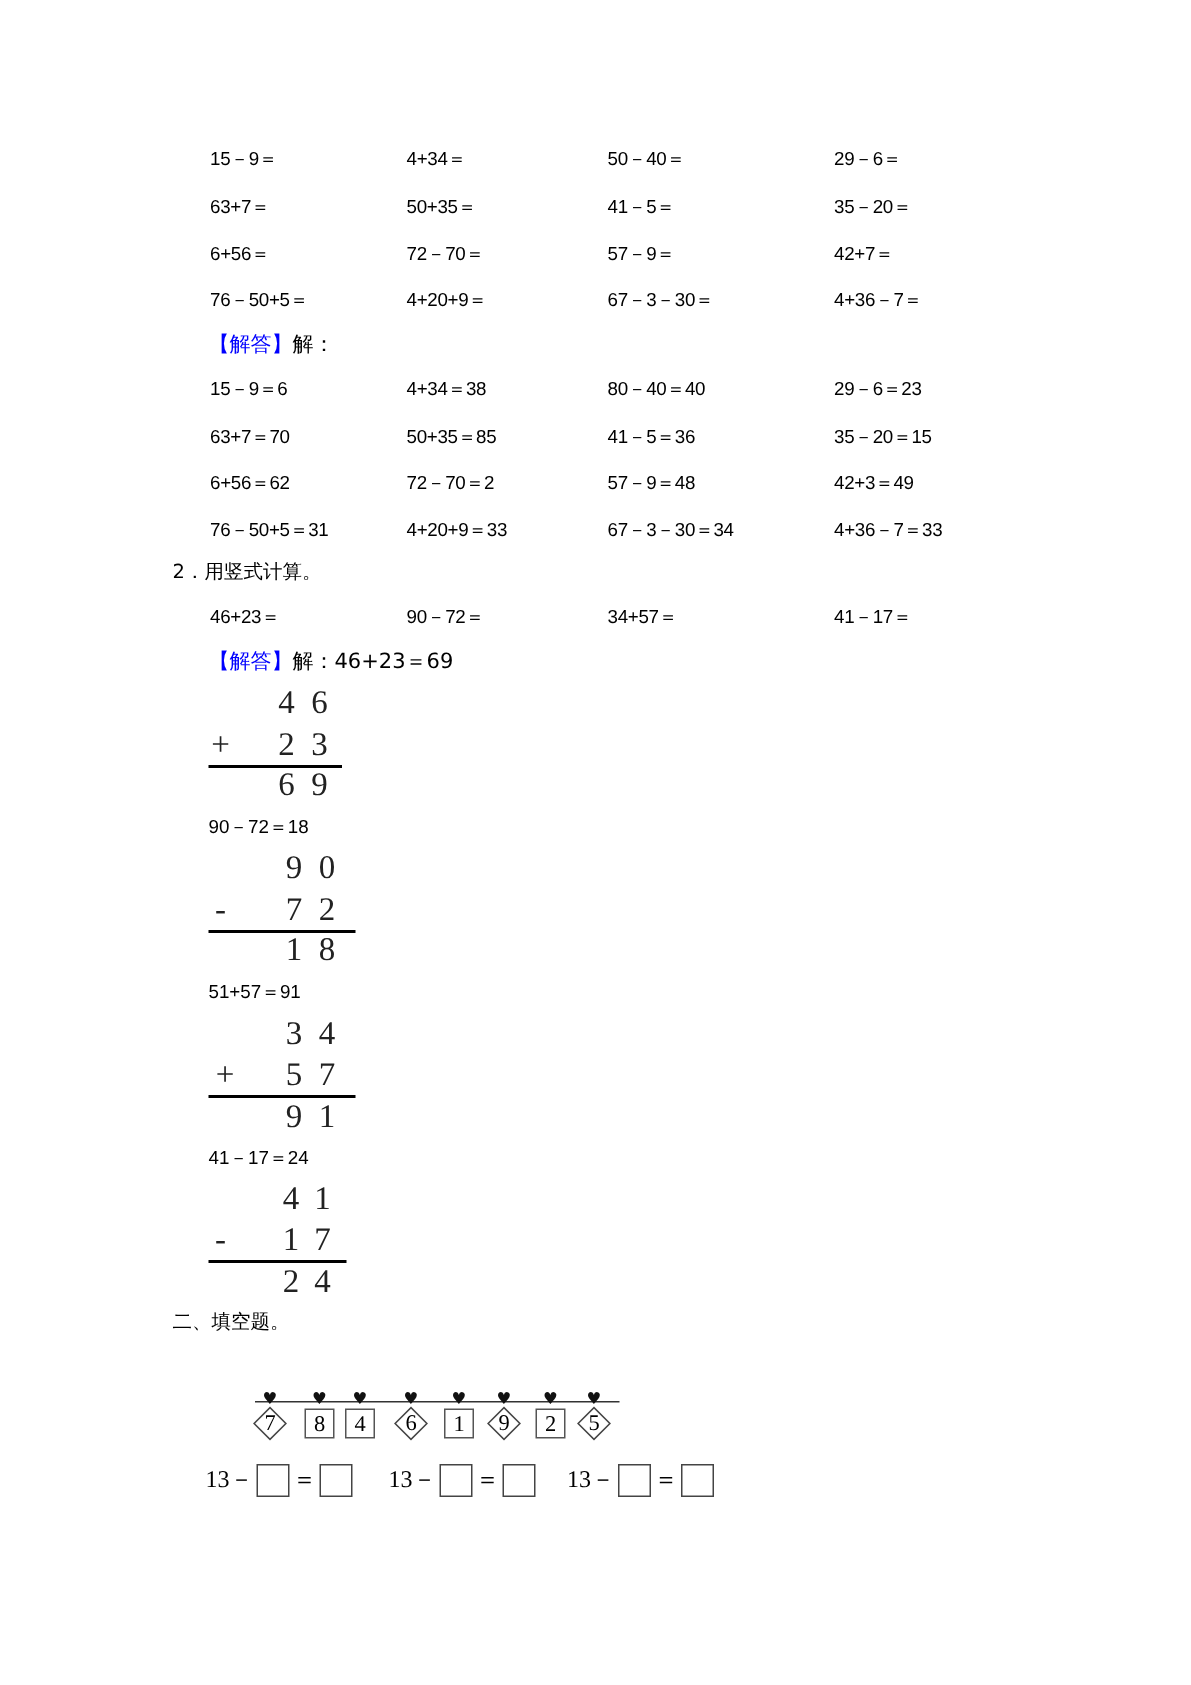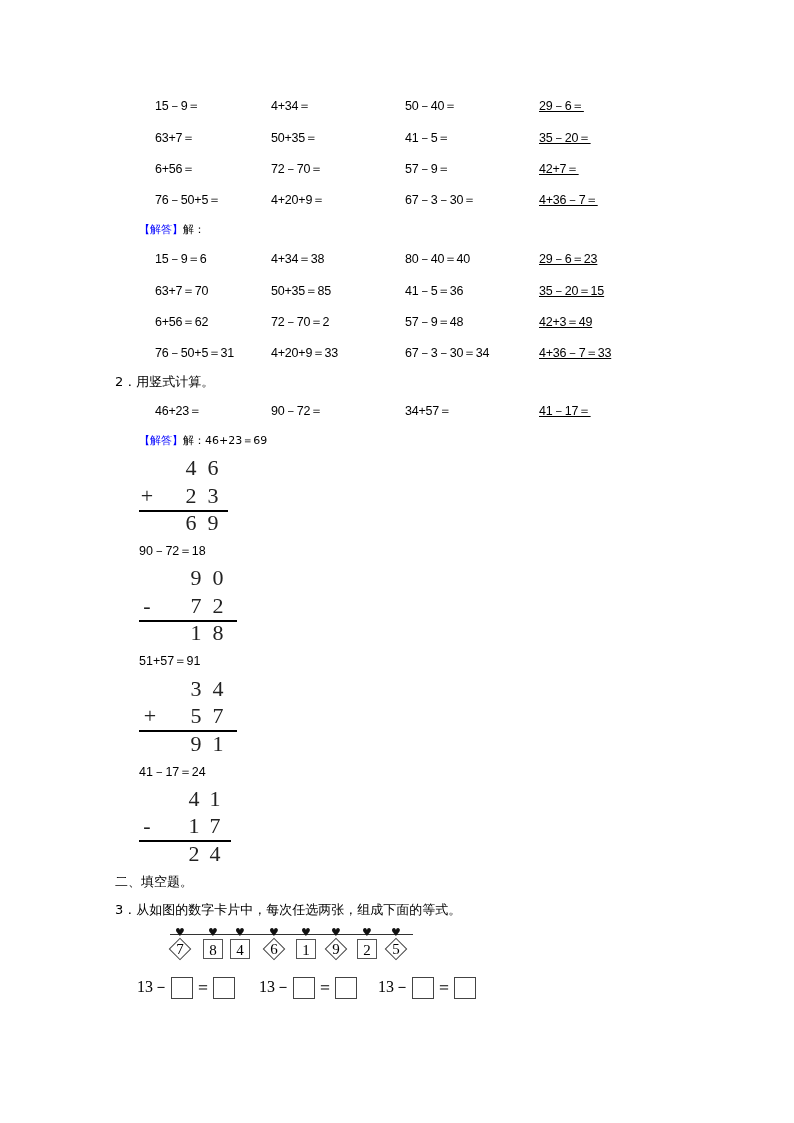--- a/index.html
+++ b/index.html
@@ -1,22 +1,22 @@
 <!DOCTYPE html>
 <html><head>
 <meta charset="utf-8">
 <style>
   html, body { margin: 0; padding: 0; background: #ffffff; }
   body { width: 794px; height: 1123px; position: relative; overflow: hidden;
          font-family: "DejaVu Sans", "Liberation Sans", sans-serif; color: #000; }
   .page { position: absolute; left: 0; top: 0; width: 794px; height: 1123px; }
   .row { position: absolute; left: 139px; height: 16px; font-size: 12.5px; line-height: 16px; white-space: nowrap; }
   .cell { position: absolute; top: 0; font-family: "Liberation Sans", sans-serif; font-size: 12.5px; letter-spacing: -0.2px; }
-  .c0 { left: 16px; } .c1 { left: 132px; } .c2 { left: 266px; } .c3 { left: 400px; text-decoration: underline; }
-  .answer-label { position: absolute; left: 139px; font-size: 11px; line-height: 16px; }
+  .c0 { left: 1px; } .c1 { left: 132px; } .c2 { left: 266px; } .c3 { left: 417px; }
+  .answer-label { position: absolute; left: 139px; font-size: 14px; line-height: 16px; }
   .answer-label .blue { color: #0000ff; }
   .heading { position: absolute; left: 115px; font-size: 13px; line-height: 16px; }
   .vert { position: absolute; left: 139px; width: 100px; font-family: "Liberation Serif", serif; font-size: 22px; color: #222; }
   .vert .line { position: absolute; left: 0; height: 2px; background: #000; }
   .vert .d { position: absolute; width: 16px; text-align: center; line-height: 24px; }
   .vert .op { position: absolute; left: 0; line-height: 24px; width: 16px; text-align: center; }
   .inline-eq { position: absolute; left: 139px; font-family: "Liberation Sans", sans-serif; font-size: 12.5px; line-height: 16px; }
   .cards { position: absolute; left: 165px; top: 925px; width: 250px; height: 45px; }
   .string { position: absolute; left: 5px; top: 9px; width: 243px; height: 1px; background: #333; }
   .card { position: absolute; top: 14px; width: 20px; height: 20px; font-family: "Liberation Serif", serif; font-size: 15px; text-align: center; line-height: 20px; }
@@ -142,21 +142,20 @@
     <span class="d" style="left:68px; top:0">1</span>
     <span class="op" style="top:27px">-</span>
     <span class="d" style="left:47px; top:27px">1</span>
     <span class="d" style="left:68px; top:27px">7</span>
     <div class="line" style="top:53px; width:92px"></div>
     <span class="d" style="left:47px; top:55px">2</span>
     <span class="d" style="left:68px; top:55px">4</span>
   </div>
 
   <div class="heading" style="top:874px">二、填空题。</div>
-  <div class="heading" style="top:902px">3．从如图的数字卡片中，每次任选两张，组成下面的等式。</div>
 
   <div class="cards">
     <div class="string"></div>
 
     <span class="heart" style="left:10px">♥</span>
     <div class="card diamond" style="left:5px"><div class="shape"></div><span class="val">7</span></div>
 
     <span class="heart" style="left:43px">♥</span>
     <div class="card square" style="left:38px"><span class="val">8</span></div>
 

